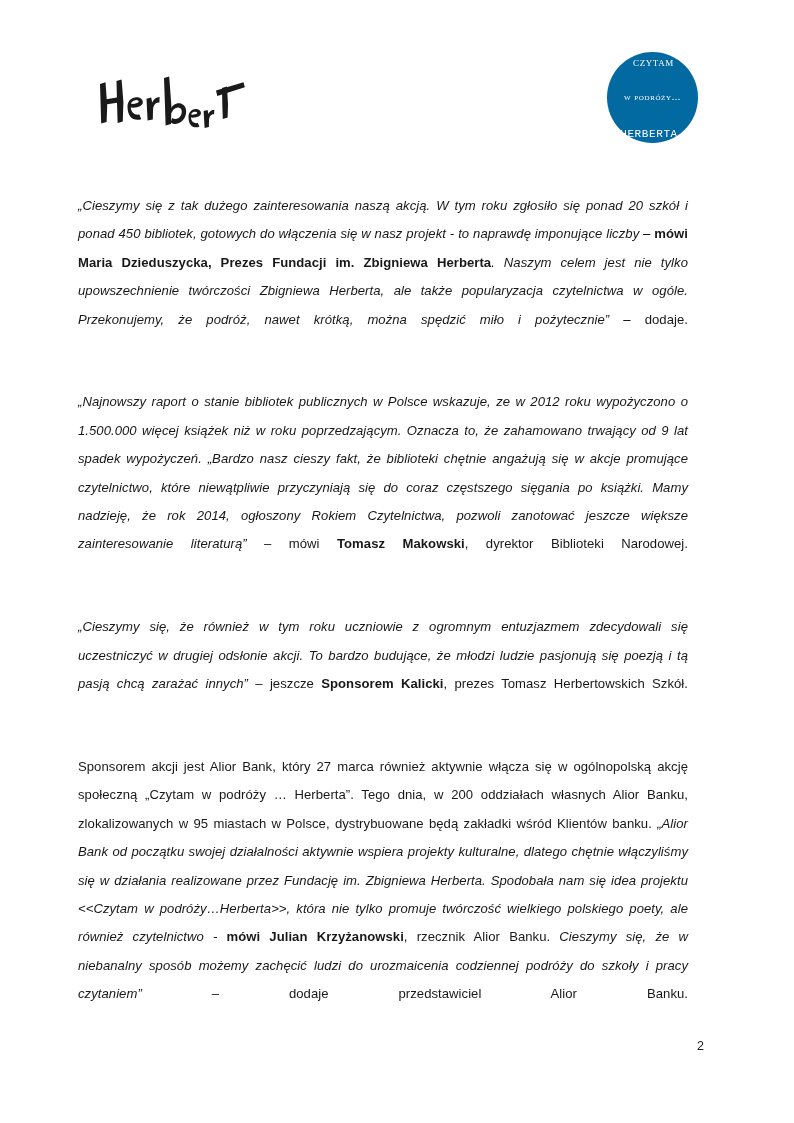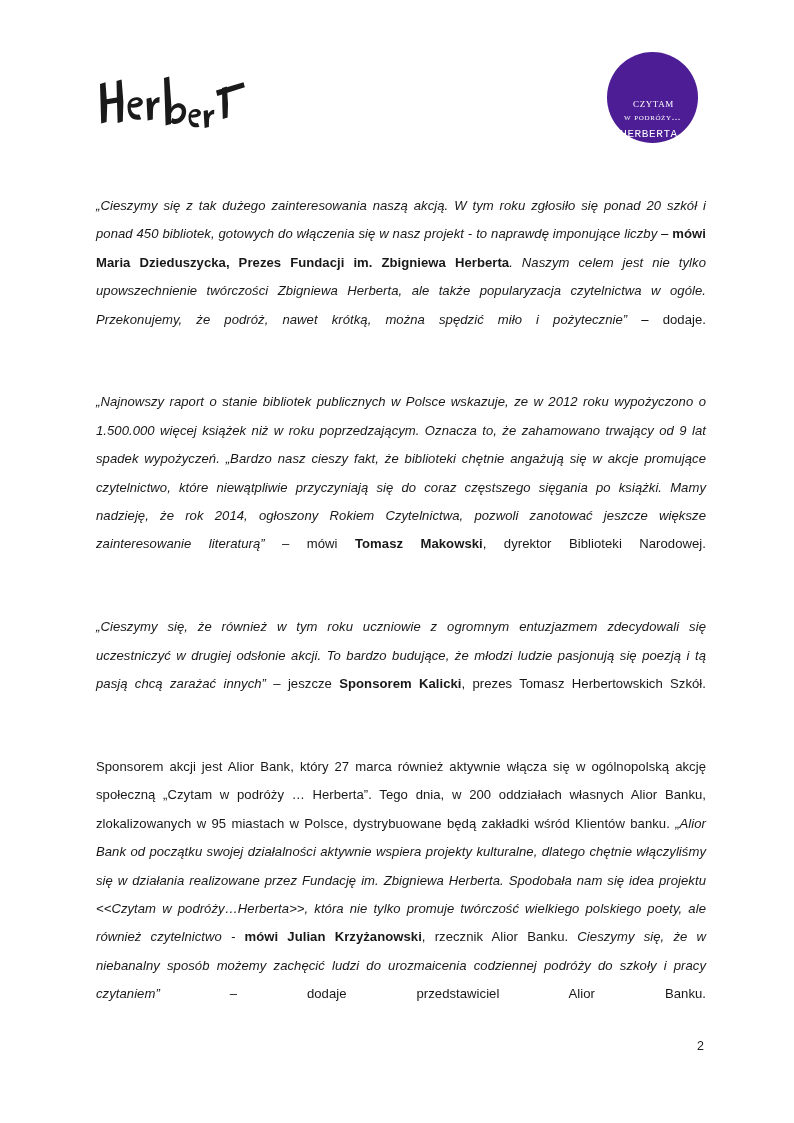--- a/index.html
+++ b/index.html
@@ -48,45 +48,45 @@
     height: 62px;
   }
 
   .round-logo {
     position: absolute;
     left: 607px;
     top: 52px;
     width: 91px;
     height: 91px;
     border-radius: 50%;
-    background: #4c1d95;
+    background: #0369a1;
     display: flex;
     flex-direction: column;
     align-items: center;
-    justify-content: flex-end;
+    justify-content: space-between;
     box-sizing: border-box;
     padding-top: 2px;
   }
   .round-logo .rl-line {
     color: #ffffff;
     font-family: "Liberation Serif", "DejaVu Serif", serif;
     font-variant: small-caps;
     text-transform: lowercase;
     letter-spacing: 0.6px;
     line-height: 1.28;
     white-space: nowrap;
   }
   .round-logo .rl-1 { font-size: 12.5px; margin-left: 2px; }
   .round-logo .rl-2 { font-size: 10px; }
   .round-logo .rl-3 { font-size: 15px; margin-right: 7px; font-family: Liberation Mono, monospace; }
 
   
   .content {
     position: absolute;
-    left: 96px;
+    left: 78px;
     top: 192px;
     width: 610px;
   }
 
   p.para {
     margin: 0 0 26px 0;
     font-size: 13.1px;
     line-height: 28.4px;
     text-align: justify;
     text-justify: inter-word;

